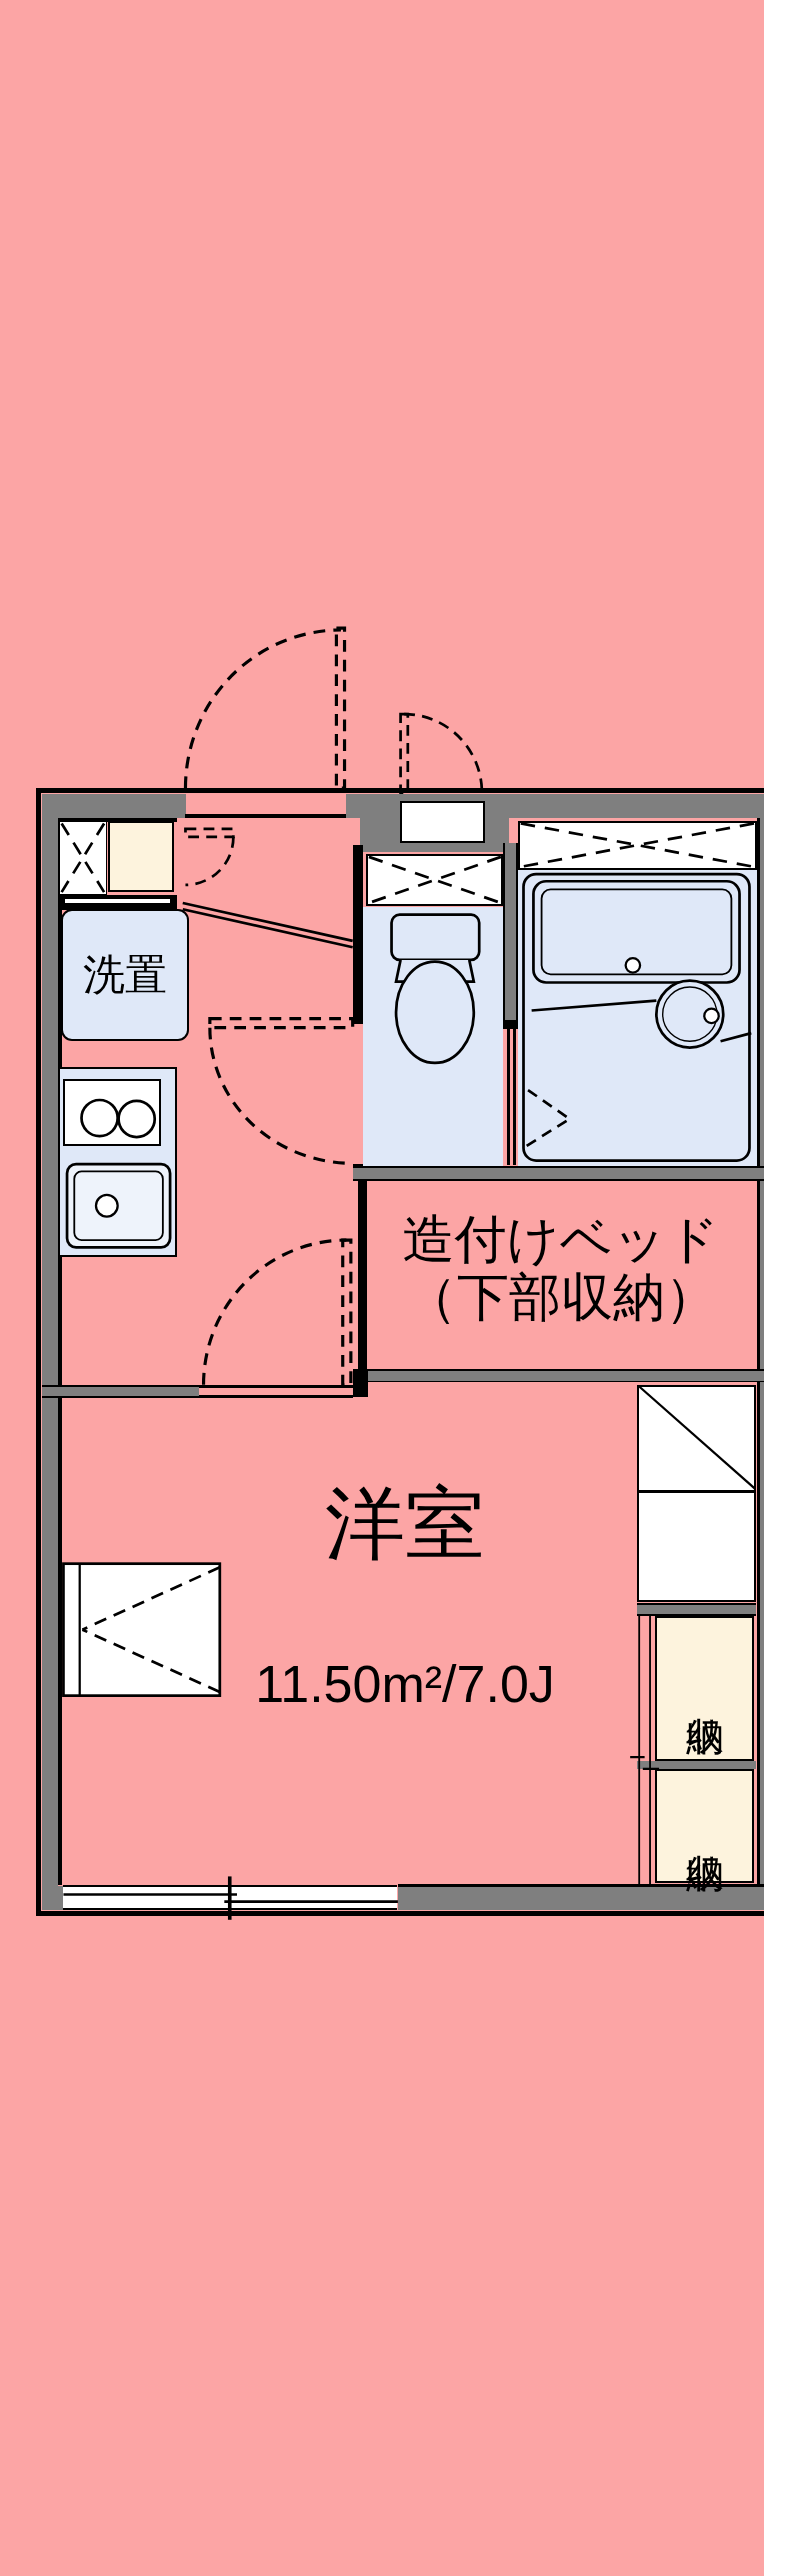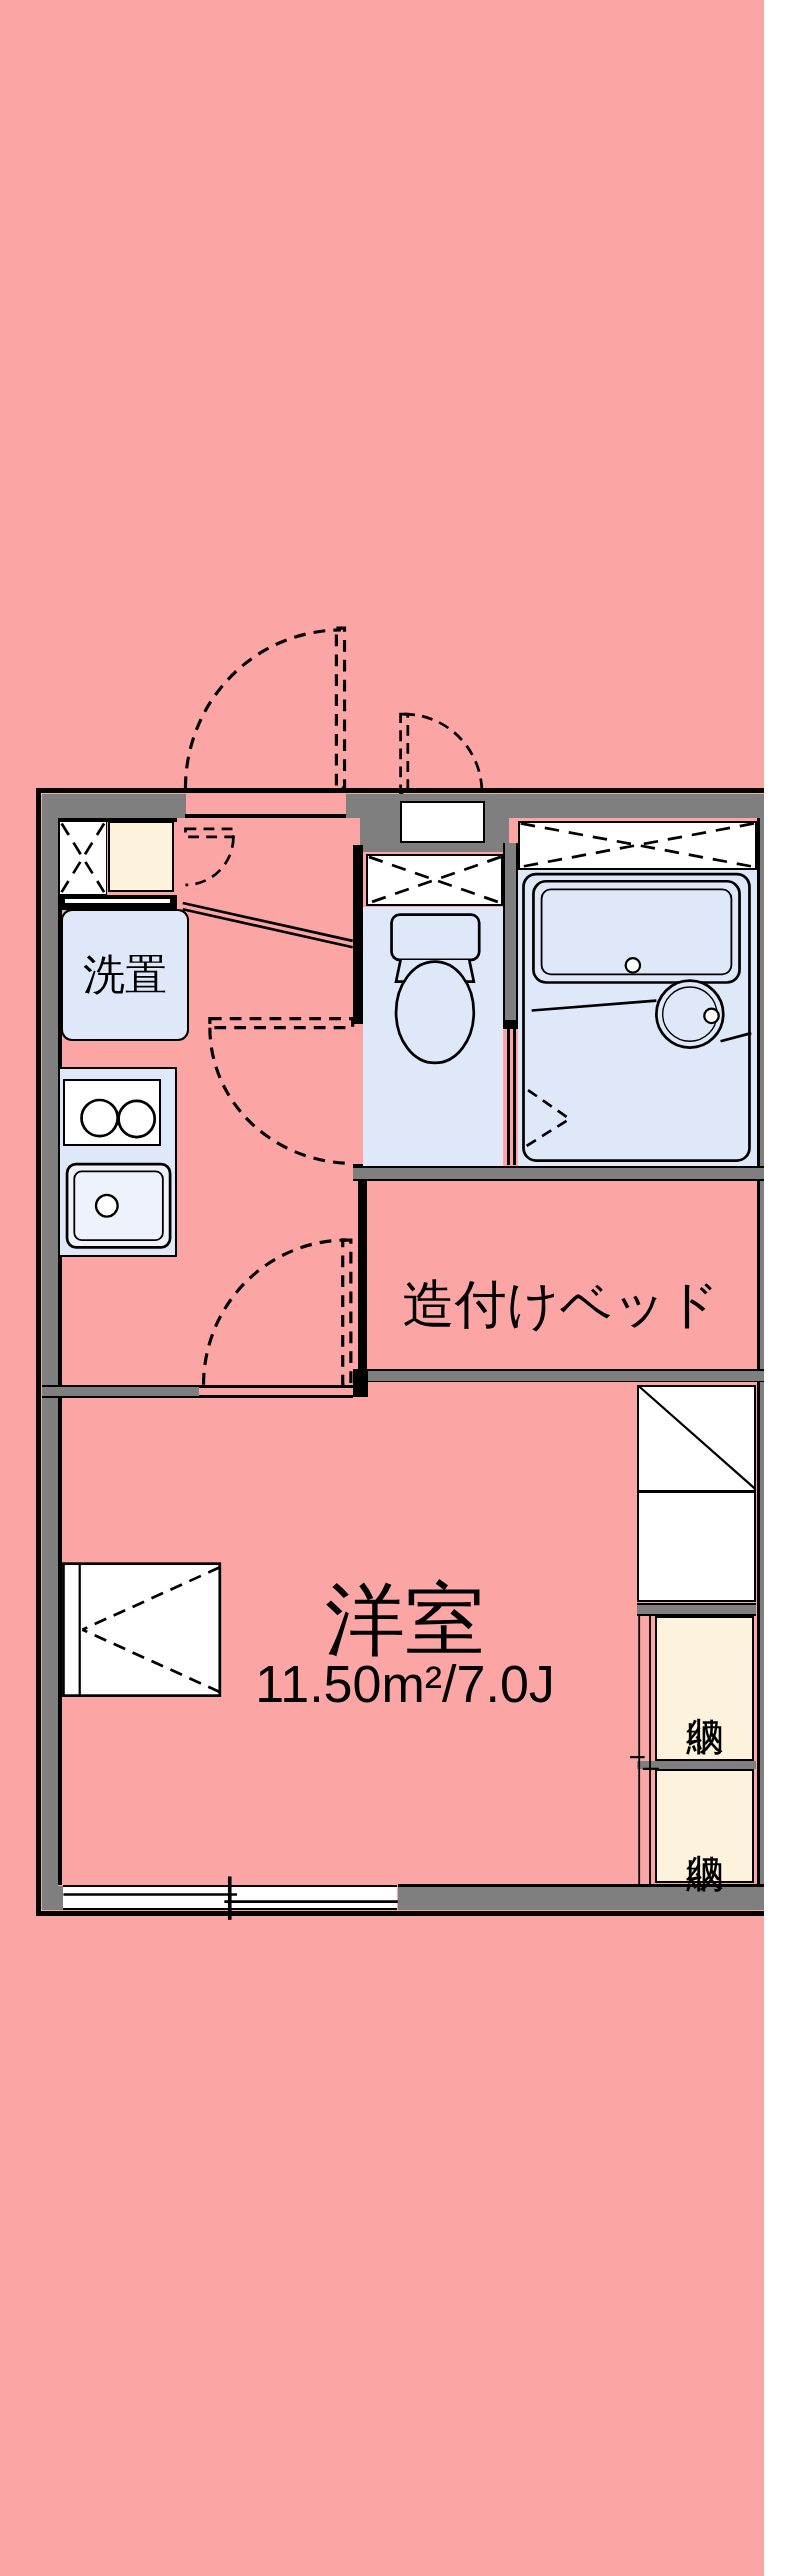--- a/index.html
+++ b/index.html
@@ -177,20 +177,21 @@
       <line x1="711" y1="1957" x2="729" y2="1957" stroke-width="2.5"></line>
     </g>
 
     <g stroke="#000" stroke-width="3" fill="none">
       <line x1="70" y1="2096" x2="262" y2="2096"></line>
       <line x1="248" y1="2104" x2="440" y2="2104"></line>
     </g>
     <rect x="252" y="2076" width="4" height="48" fill="#000"></rect>
   </svg>
 
-  <div class="abs label" style="left:366px;top:1245px;width:390px;height:118px;font-size:52px;line-height:1.12;flex-direction:column;">
+  <div class="abs label" style="left:366px;top:1209px;width:390px;height:118px;font-size:52px;line-height:1.12;flex-direction:column;">
     <div>造付けベッド</div>
+    <div>（下部収納）</div>
   </div>
-  <div class="abs label" style="left:224px;top:1576px;width:362px;height:90px;font-size:80px;">洋室</div>
+  <div class="abs label" style="left:224px;top:1480px;width:362px;height:90px;font-size:80px;">洋室</div>
   <div class="abs label" style="left:206px;top:1654px;width:398px;height:60px;font-size:52px;text-align:center;">11.50m²/7.0J</div>
 
 </div>
 
 
 </body></html>

